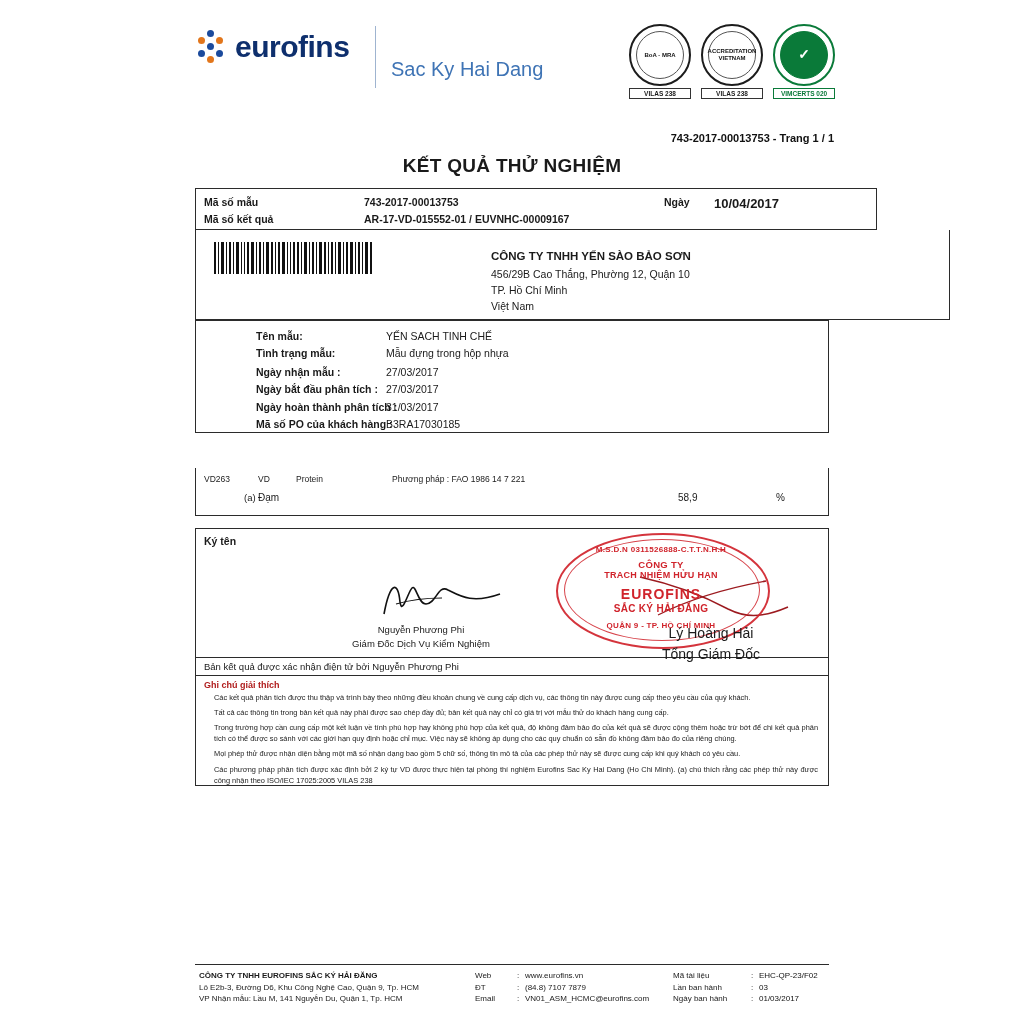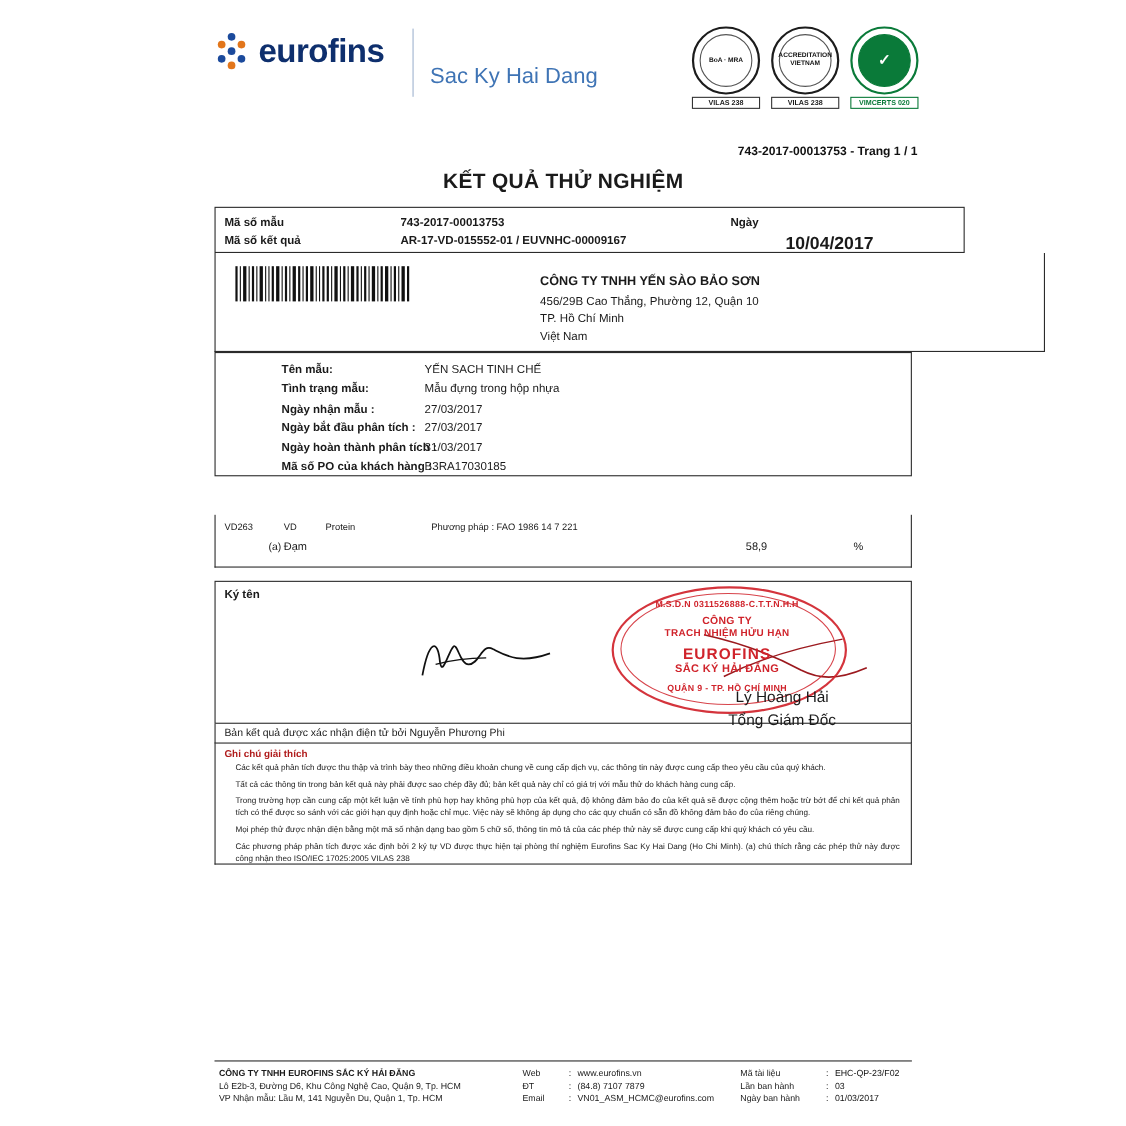--- a/index.html
+++ b/index.html
@@ -159,21 +159,21 @@
   }
 
   
   #box-sample { left: 195px; top: 188px; width: 682px; height: 42px; }
   #box-sample .row { position: absolute; left: 8px; font-size: 10.5px; }
   #box-sample .r1 { top: 7px; }
   #box-sample .r2 { top: 24px; }
   #box-sample .v1 { position: absolute; left: 168px; top: 7px; font-size: 10.5px; font-weight: bold;}
   #box-sample .v2 { position: absolute; left: 168px; top: 24px; font-size: 10.5px; font-weight: bold;}
   #box-sample .lbl-date { position: absolute; left: 468px; top: 7px; font-size: 10.5px; font-weight: bold;}
-  #box-sample .val-date { position: absolute; left: 518px; top: 24px; font-size: 16px; font-weight: bold;}
+  #box-sample .val-date { position: absolute; left: 518px; top: 7px; font-size: 13px; font-weight: bold;}
 
   
   #box-cust { left: 195px; top: 230px; width: 755px; height: 90px; border-top: none; }
   .barcode {
     position: absolute;
     left: 18px; top: 12px;
     width: 160px; height: 32px;
   }
   .barcode i {
     position: absolute;
@@ -483,20 +483,24 @@
       <div class="oval"></div>
       <div class="oval2"></div>
       <div class="st-line st-top">M.S.D.N 0311526888-C.T.T.N.H.H</div>
       <div class="st-line st-1">CÔNG TY</div>
       <div class="st-line st-2">TRACH NHIỆM HỬU HẠN</div>
       <div class="st-line st-3">EUROFINS</div>
       <div class="st-line st-4">SẮC KÝ HẢI ĐĂNG</div>
       <div class="st-line st-5">QUẬN 9 - TP. HỒ CHÍ MINH</div>
     </div>
 
+    <div class="sig-left">
+      <div>Nguyễn Phương Phi</div>
+      <div>Giám Đốc Dịch Vụ Kiểm Nghiệm</div>
+    </div>
     <div class="sig-right">
       <div>Lý Hoàng Hải</div>
       <div>Tổng Giám Đốc</div>
     </div>
   </div>
 
   <div id="verify">
     <span>Bản kết quả được xác nhận điện tử bởi Nguyễn Phương Phi</span>
   </div>
 

